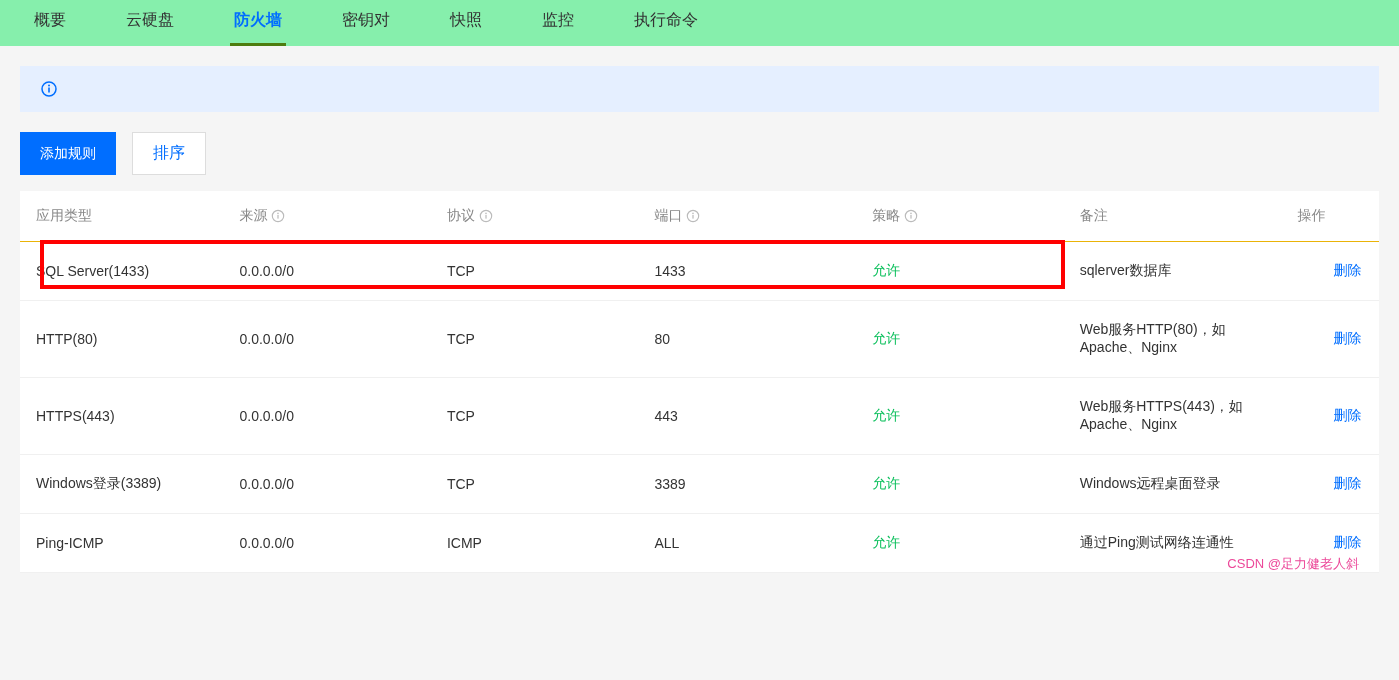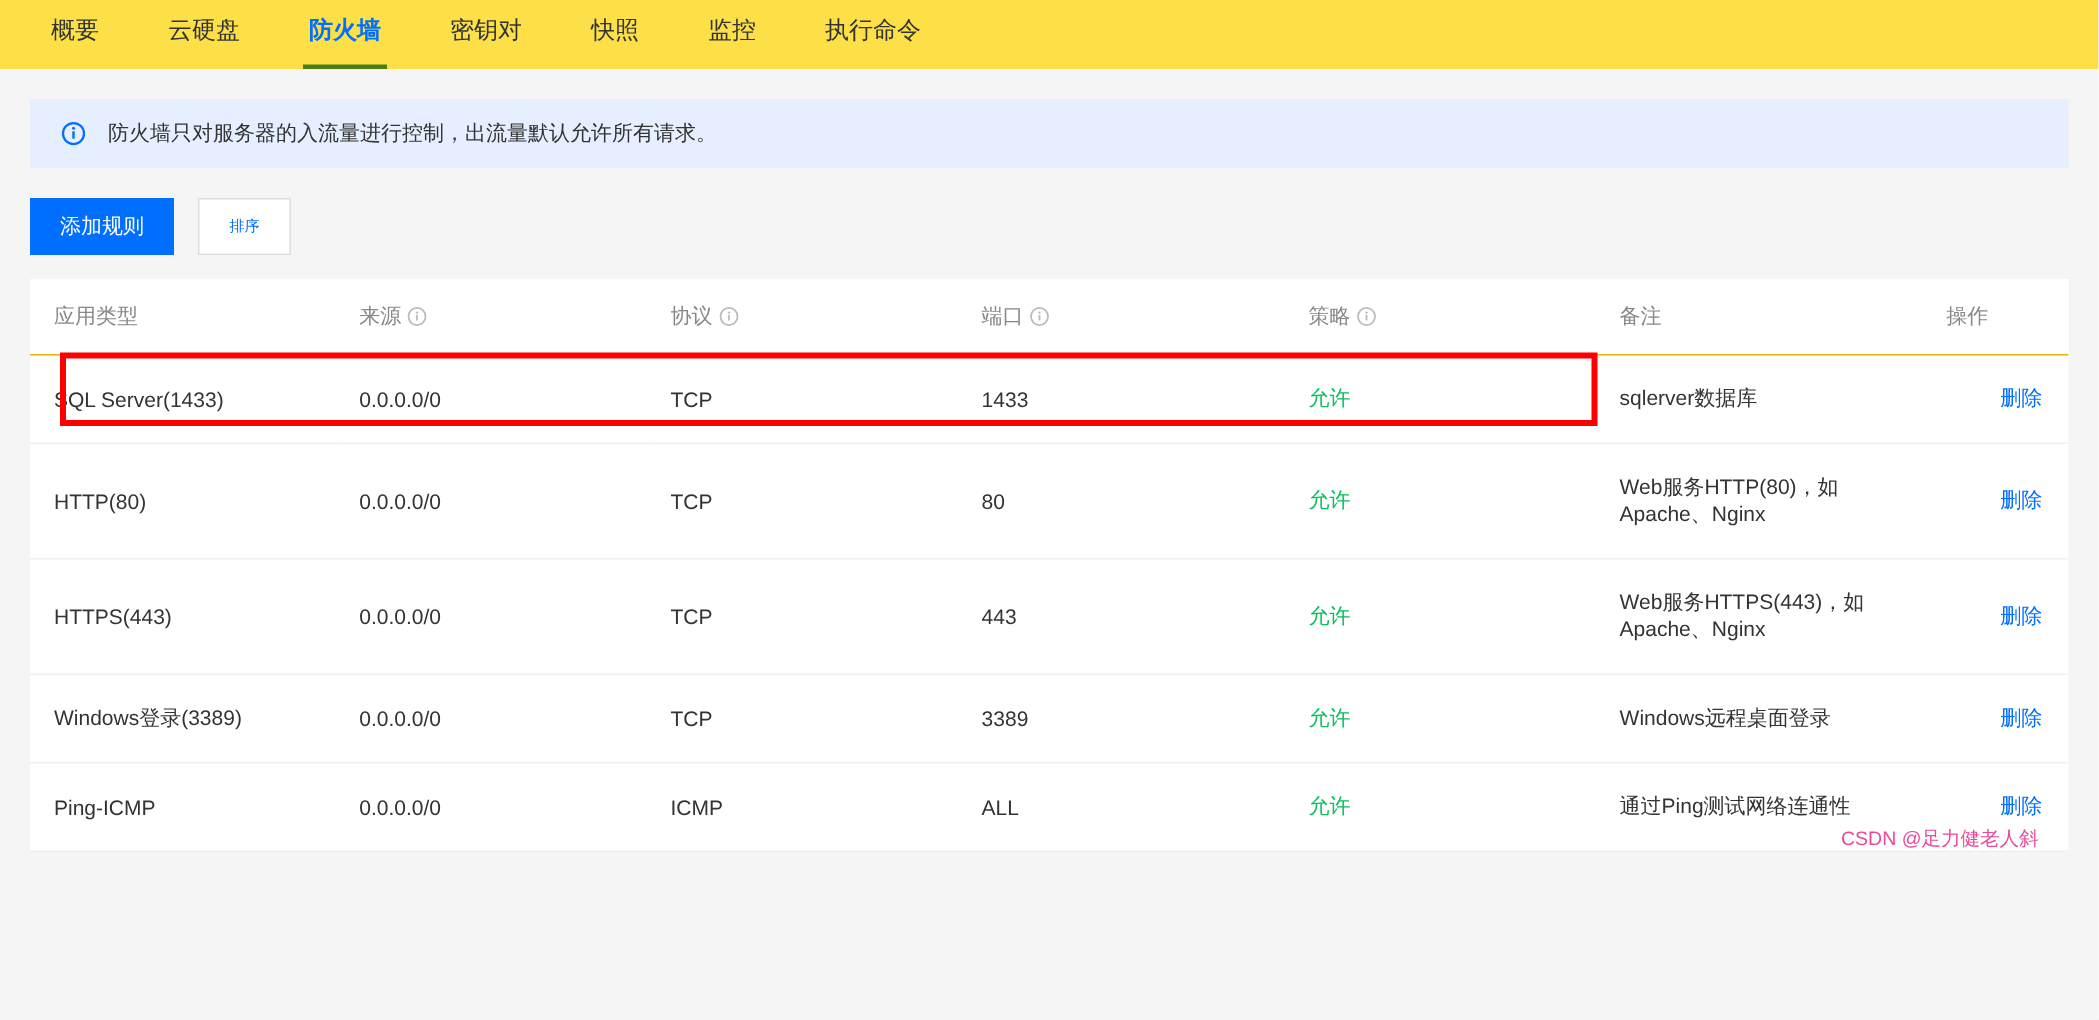--- a/index.html
+++ b/index.html
@@ -5,23 +5,23 @@
     * { margin: 0; padding: 0; box-sizing: border-box; }
     body {
       font-family: -apple-system, BlinkMacSystemFont, "PingFang SC", "Microsoft YaHei", sans-serif;
       background: #f5f5f5;
       font-size: 14px;
       color: #333;
       width: 1399px;
     }
     .tabs {
       display: flex;
-      background: #fde047;
+      background: #86efac;
       padding: 0 30px;
-      gap: 38px;
+      gap: 52px;
     }
     .tab {
       padding: 10px 4px 12px 4px;
       font-size: 16px;
       color: #333;
       cursor: pointer;
     }
     .tab.active {
       color: #006eff;
       font-weight: 700;
@@ -55,21 +55,21 @@
       border: none;
       padding: 10px 20px;
       font-size: 14px;
       cursor: pointer;
     }
     .btn-secondary {
       background: #fff;
       color: #006eff;
       border: 1px solid #ddd;
       padding: 10px 20px;
-      font-size: 10px;
+      font-size: 16px;
       cursor: pointer;
     }
     .table {
       width: 100%;
       background: #fff;
       border-collapse: collapse;
     }
     .table thead th {
       text-align: left;
       padding: 16px 12px;
@@ -132,21 +132,20 @@
 
 <div class="content">
   <div class="info-banner">
     <span class="info-icon">
       <svg viewBox="0 0 16 16" width="16" height="16">
           <circle cx="8" cy="8" r="7" fill="none" stroke="#006eff" stroke-width="1.5"></circle>
           <circle cx="8" cy="4.5" r="1" fill="#006eff"></circle>
           <rect x="7.2" y="6.5" width="1.6" height="5" fill="#006eff"></rect>
         </svg>
     </span>
-    <span class="info-text">防火墙只对服务器的入流量进行控制，出流量默认允许所有请求。</span>
   </div>
 
   <div class="toolbar">
     <button class="btn-primary">添加规则</button>
     <button class="btn-secondary">排序</button>
   </div>
 
   <div class="table-wrap">
     <div class="highlight-box" id="hlbox" style="top:49px;"></div>
     <table class="table">

